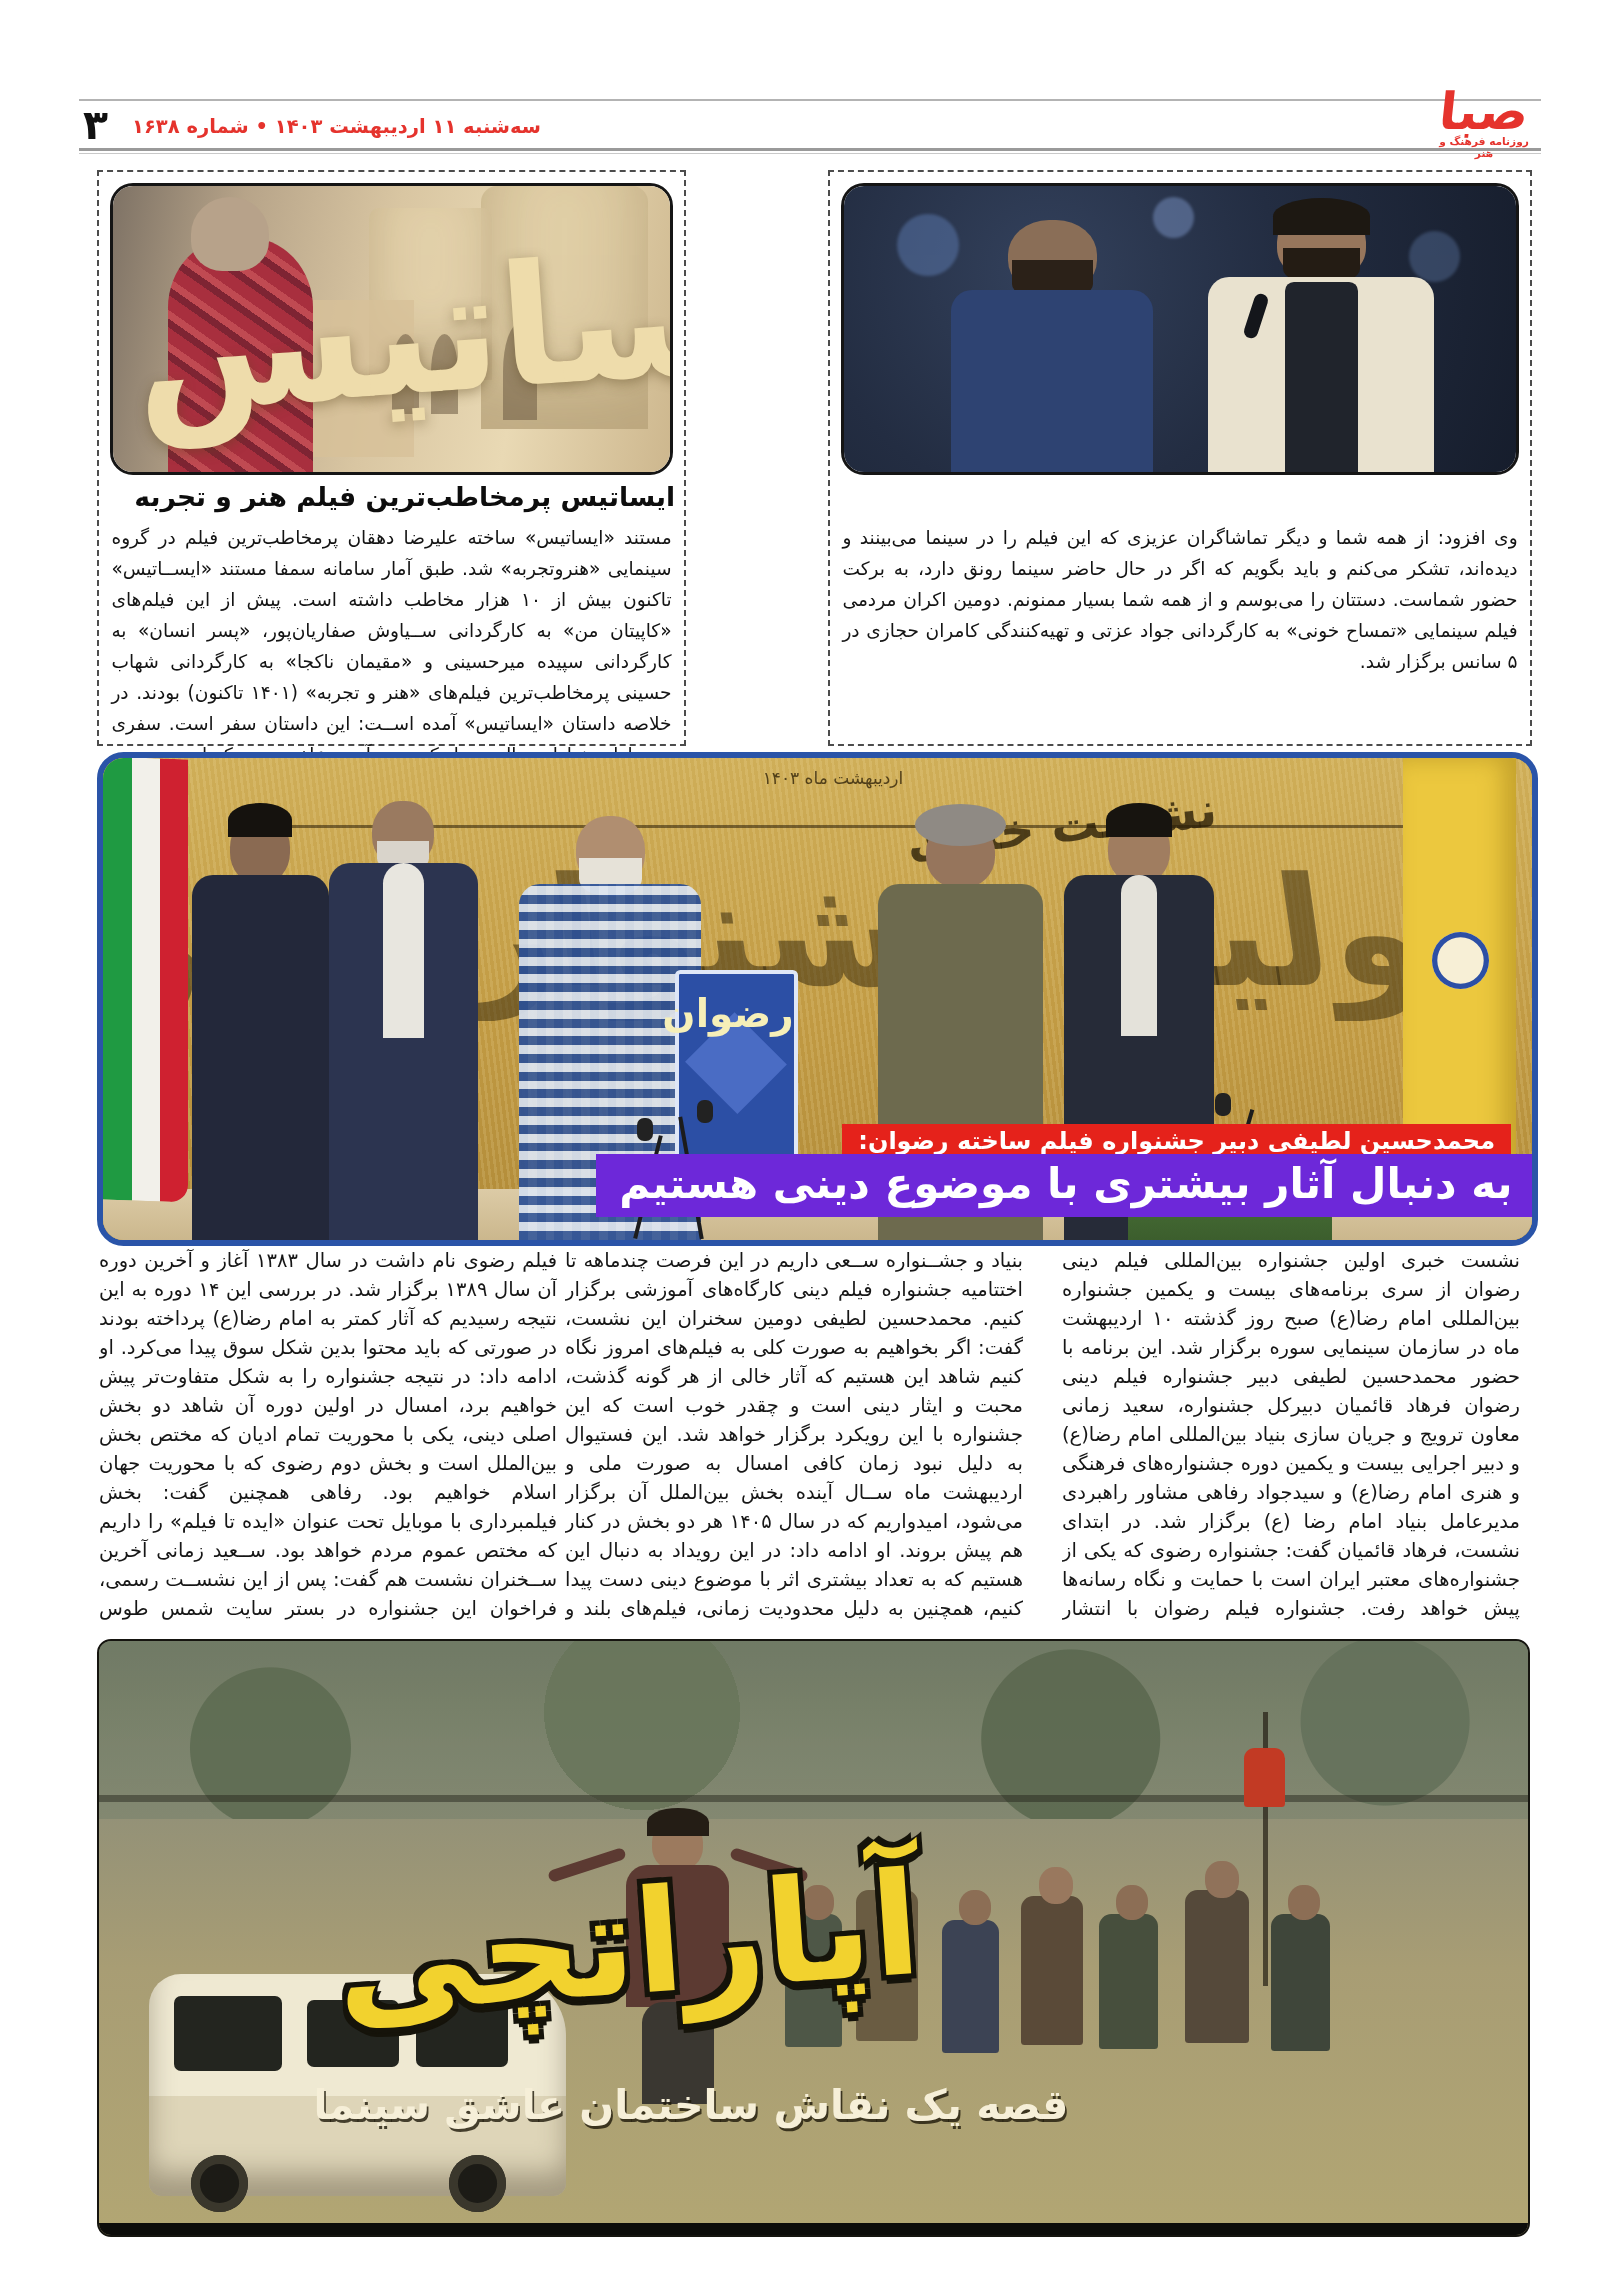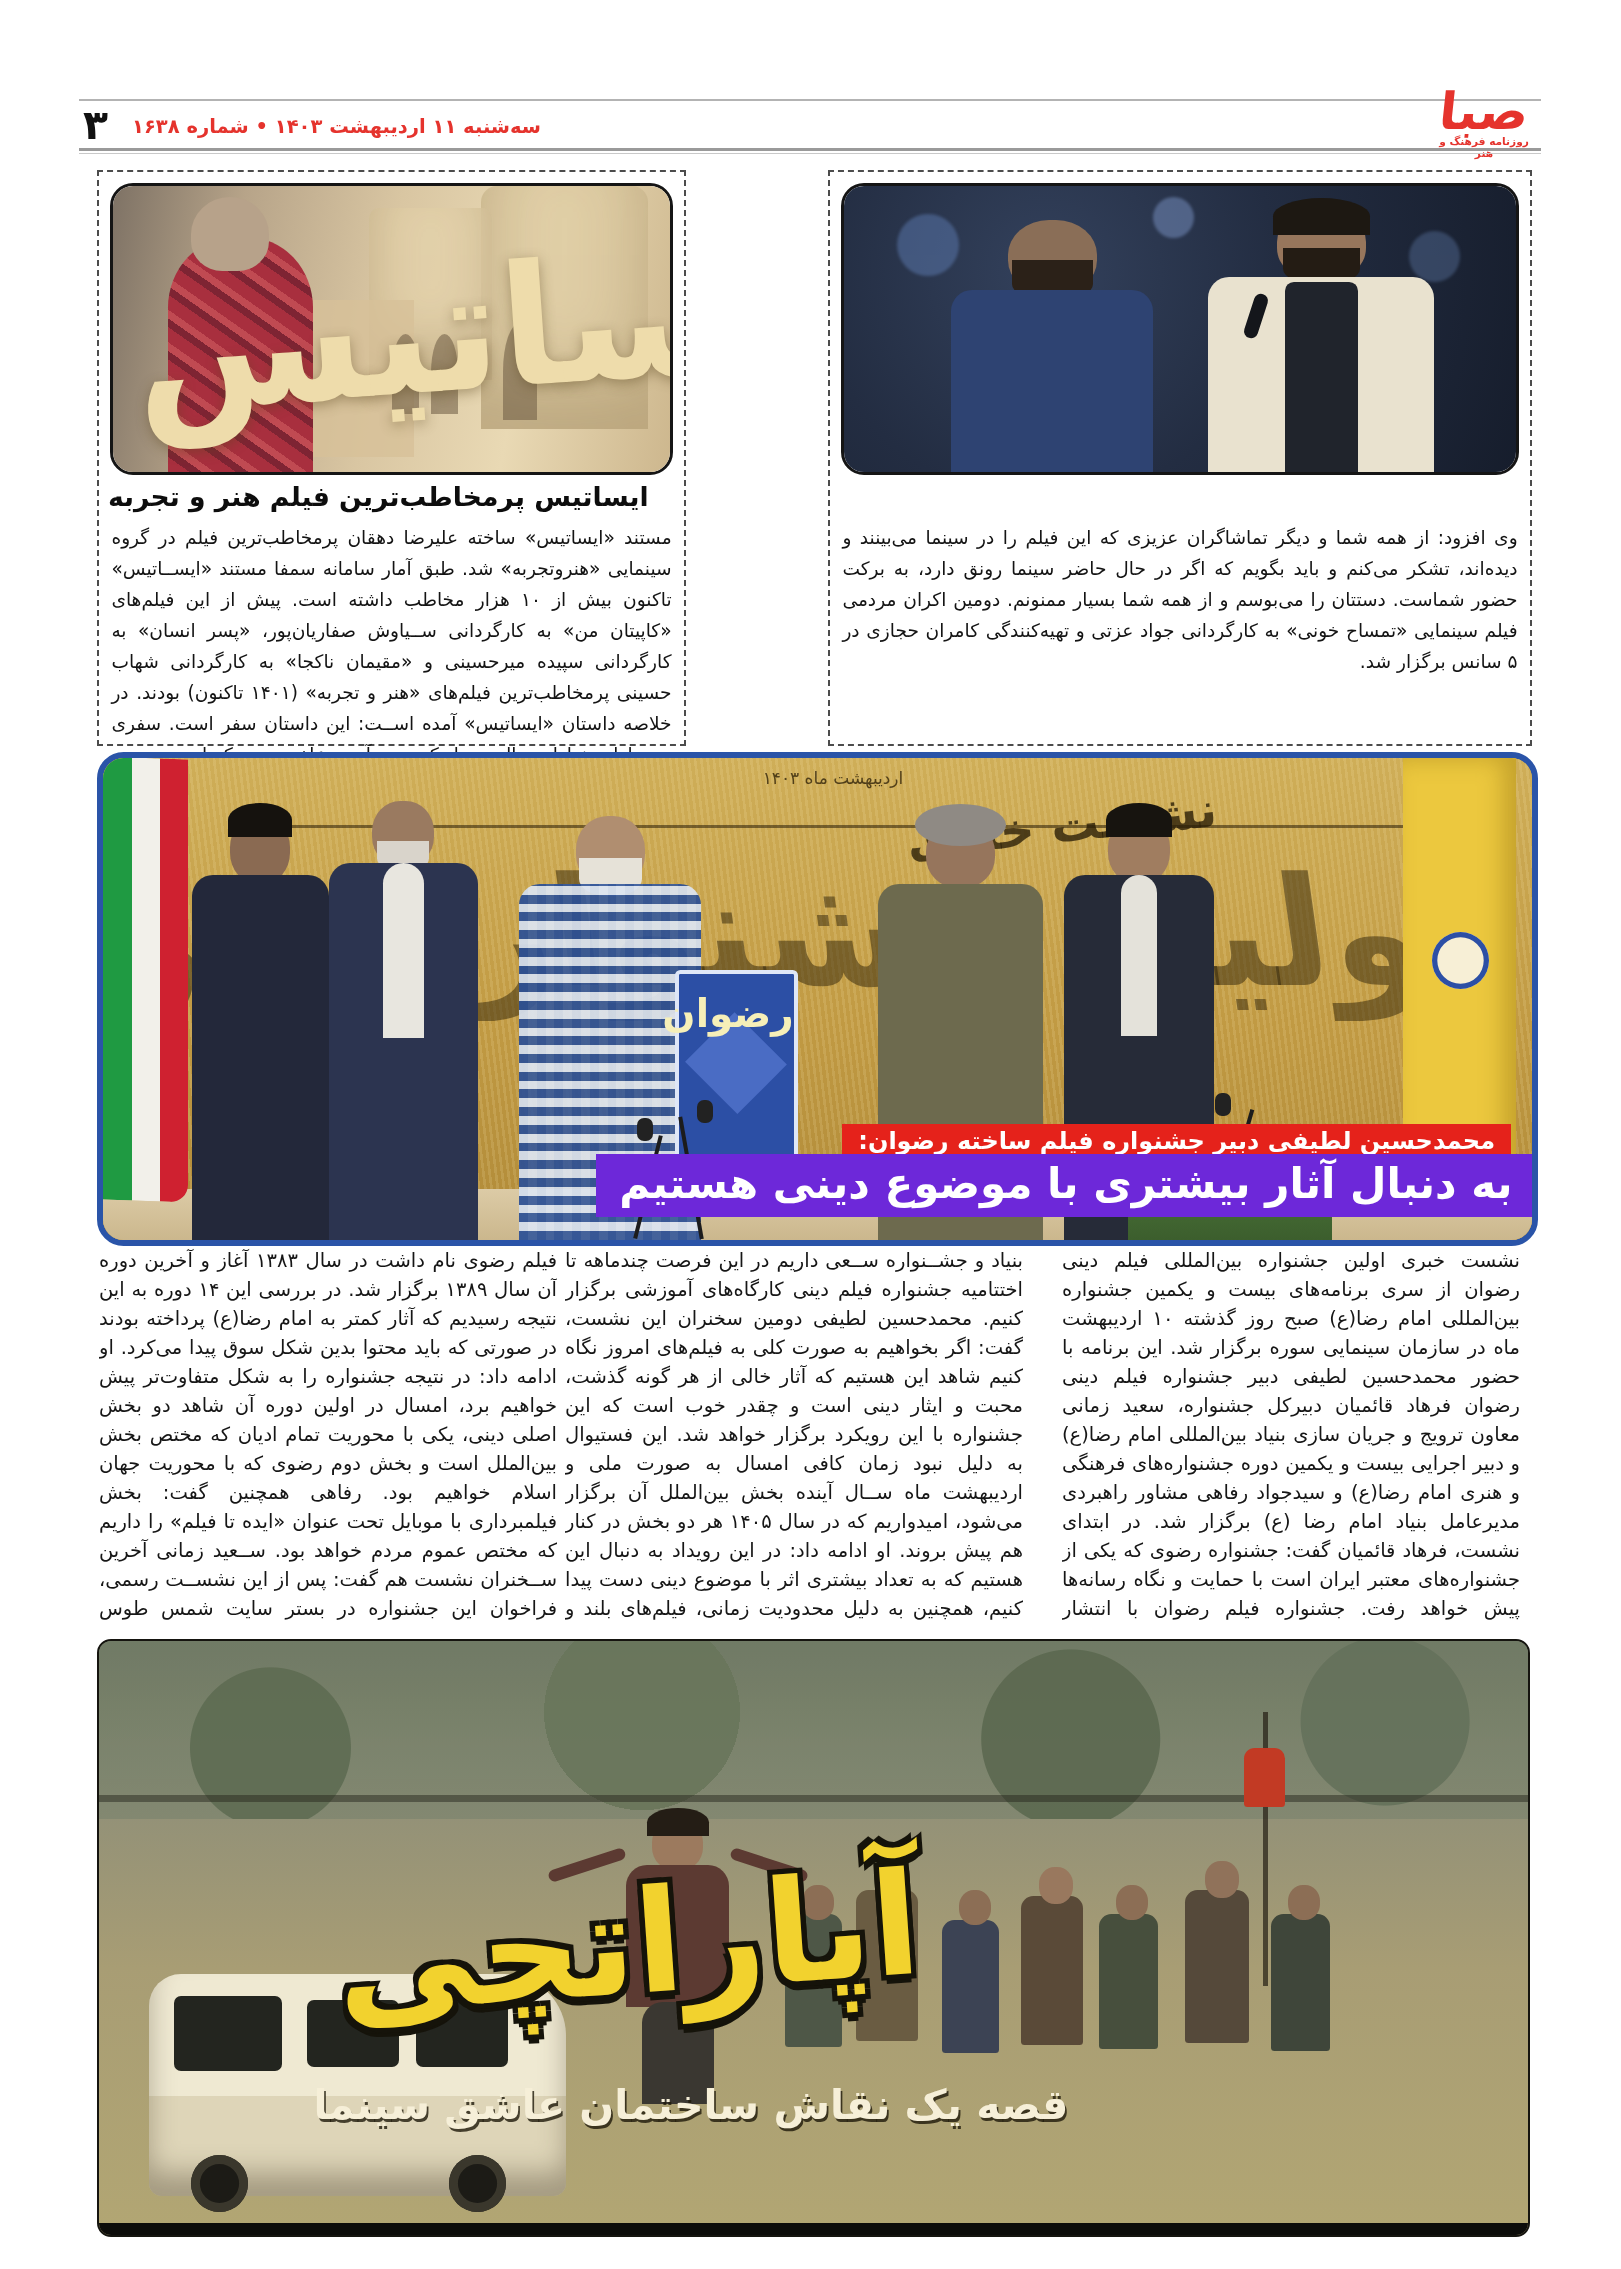--- a/index.html
+++ b/index.html
@@ -15,21 +15,21 @@
   .date-line{position:absolute;left:133px;top:115px;font-size:19.5px;font-weight:bold;color:#e5332d;direction:rtl;}
   .section-title{position:absolute;left:0;right:0;top:110px;text-align:center;font-size:27.5px;font-weight:bold;color:#e5332d;}
   .logo{position:absolute;right:84px;top:85px;width:106px;text-align:center;color:#e5332d;}
   .logo .logo-word{font-size:51px;font-weight:900;line-height:53px;transform:skewX(-6deg);}
   .logo .logo-sub{font-size:10.6px;font-weight:bold;margin-top:-3.5px;}
   
   .dash-box{position:absolute;border:2.7px dashed #4c4c4c;background:#fff;}
   .box-isatis{left:98px;top:170px;width:585px;height:572px;}
   .box-ezzati{left:829px;top:170px;width:700px;height:572px;}
   .top-photo{position:absolute;left:10.6px;right:10.6px;top:10.6px;height:286px;border:3.5px solid #151515;border-radius:23px;overflow:hidden;}
-  .top-headline{position:absolute;left:8.9px;right:8.9px;top:309px;text-align:left;font-size:26.6px;font-weight:900;color:#0d0d0d;}
+  .top-headline{position:absolute;left:8.9px;right:8.9px;top:309px;text-align:right;font-size:26.6px;font-weight:900;color:#0d0d0d;}
   .top-body{position:absolute;left:12.4px;right:12.4px;top:350px;bottom:8.9px;font-size:18.6px;line-height:31px;text-align:justify;color:#141414;}
   .top-body p{margin:0;}
   
   .isatis-bg{position:absolute;inset:0;background:linear-gradient(100deg,#7e7265 0%,#b7a489 22%,#d9c6a2 48%,#e9d9b4 72%,#cdb astray 100%);background:linear-gradient(100deg,#7e7265 0%,#b7a489 22%,#d9c6a2 48%,#e9d9b4 72%,#cdb78e 100%);}
   .adobe{position:absolute;background:#e4d2ab;opacity:.8;}
   .adobe.a1{left:46%;top:8%;width:22%;height:60%;border-radius:10.6px 10.6px 0 0;box-shadow:inset 0 -35px 53px rgba(120,95,55,.35);}
   .adobe.a2{left:66%;top:0;width:30%;height:85%;border-radius:16px 16px 0 0;background:#dfcda4;box-shadow:inset 0 -53px 71px rgba(120,95,55,.4);}
   .adobe.a3{left:36%;top:40%;width:18%;height:55%;background:#d7c198;}
   .arch{position:absolute;background:#6b5a41;border-radius:50% 50% 0 0;opacity:.55;}
   .arch.r1{left:50%;top:52%;width:5%;height:28%;}

